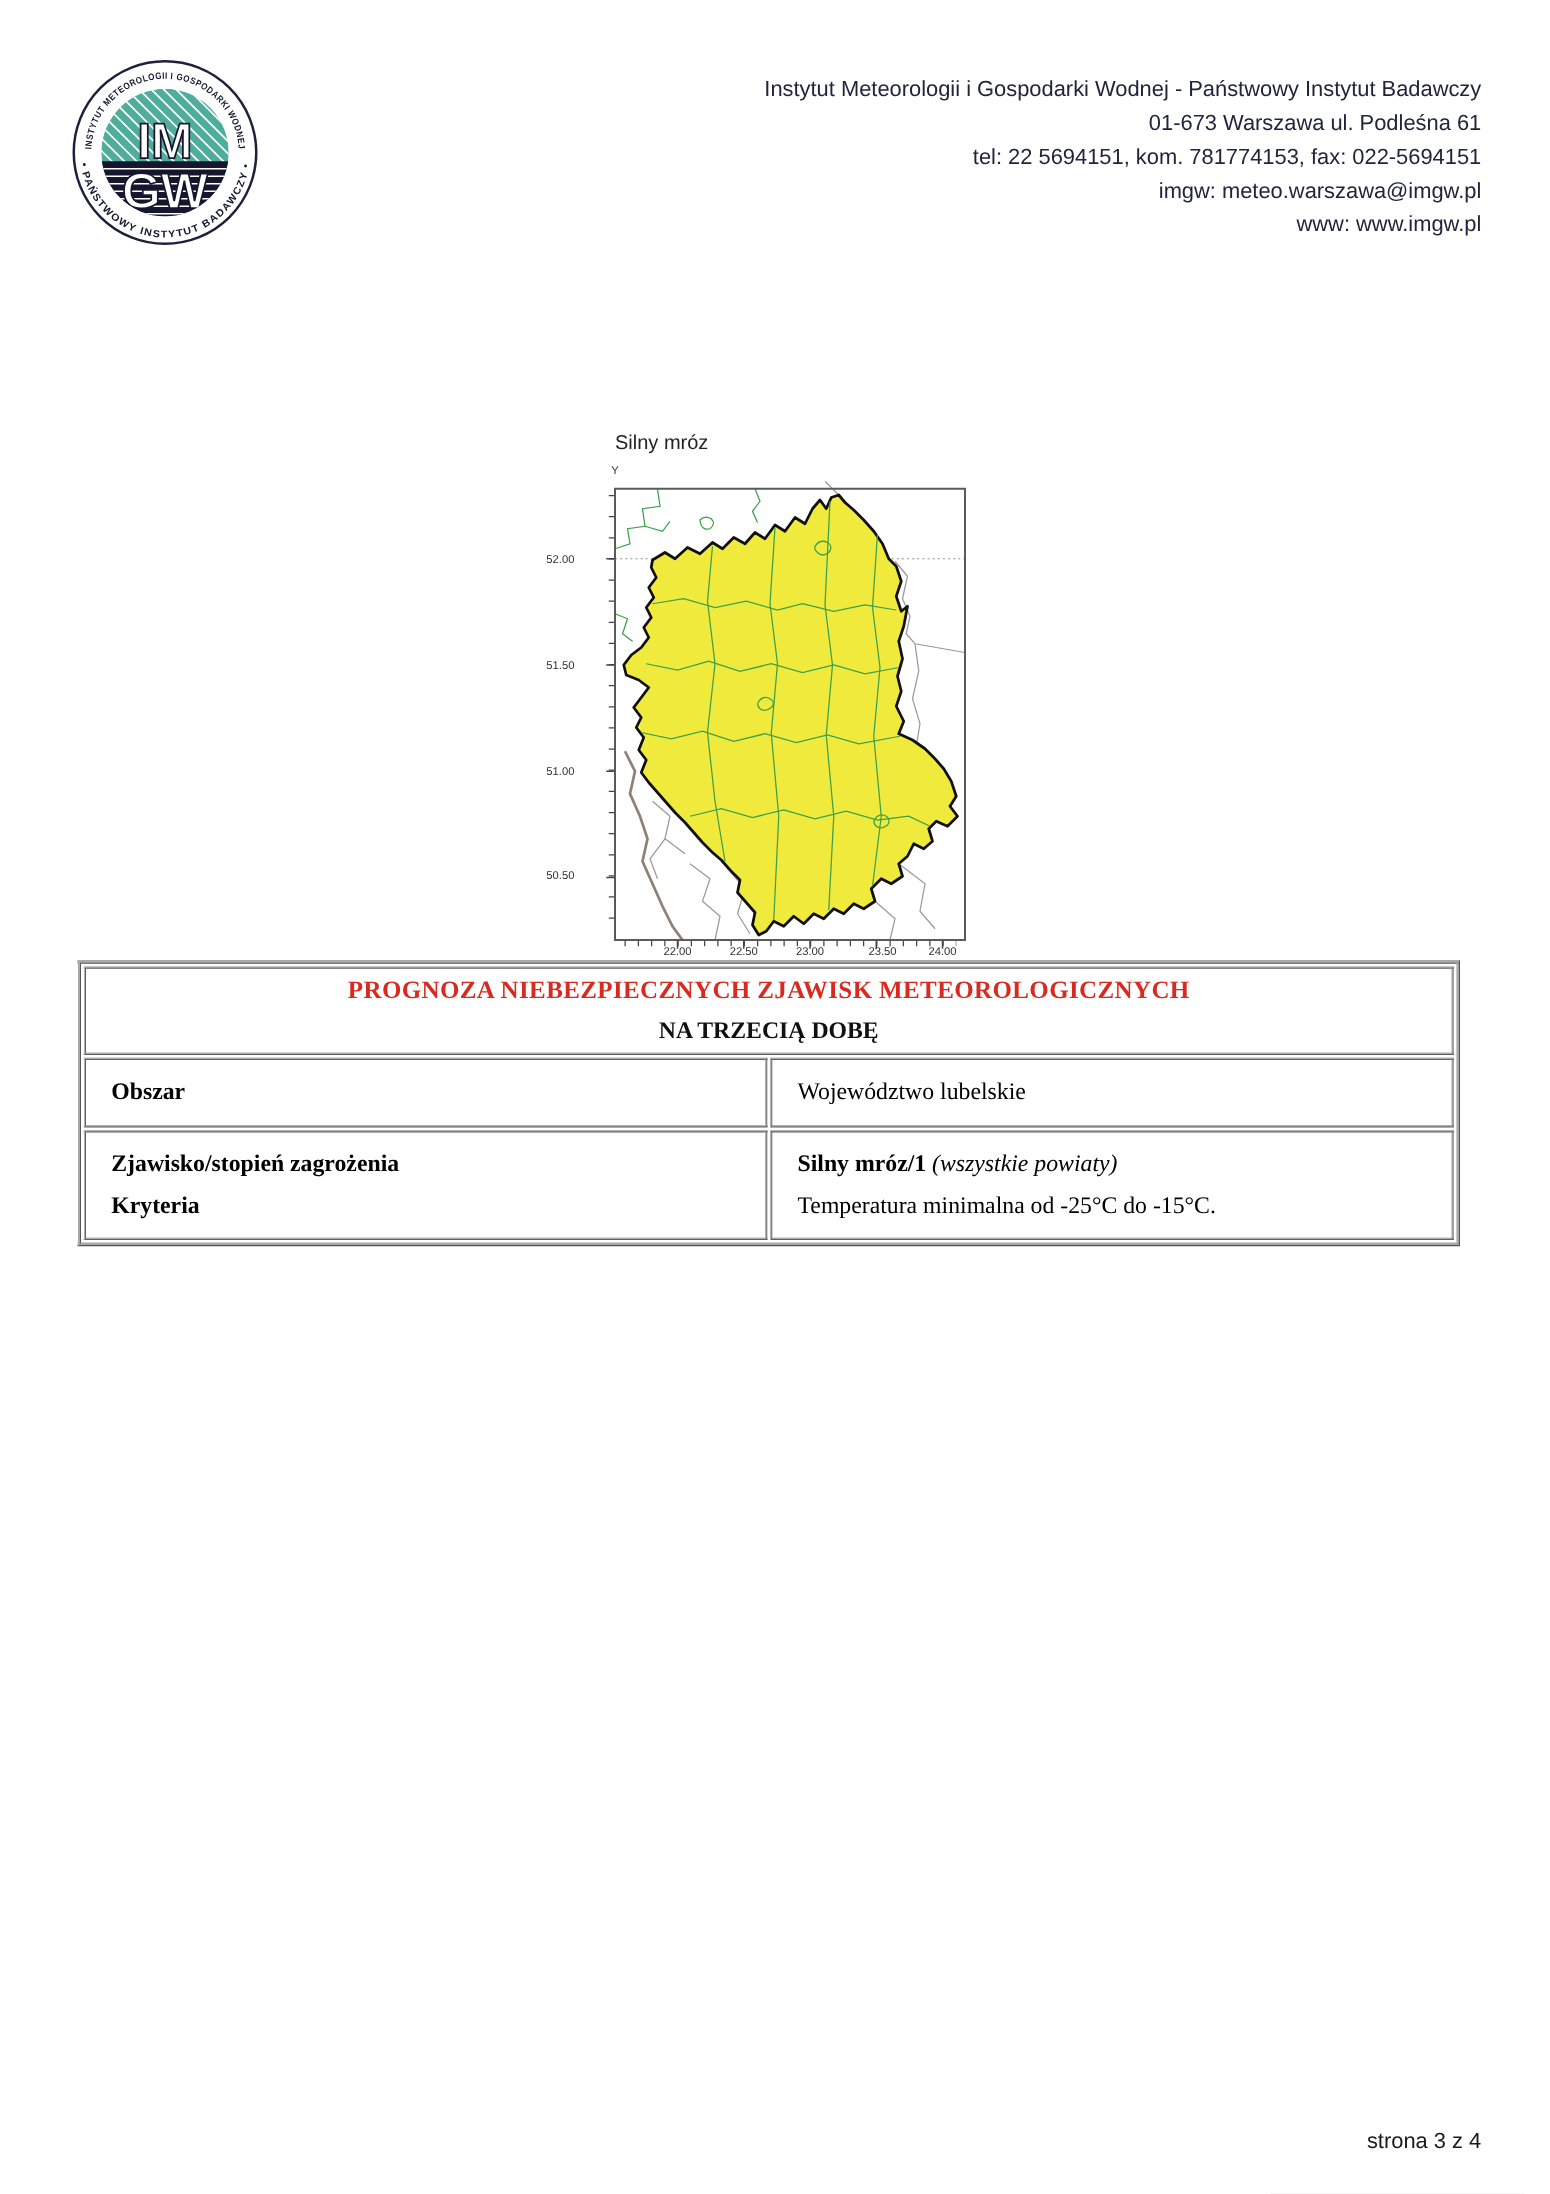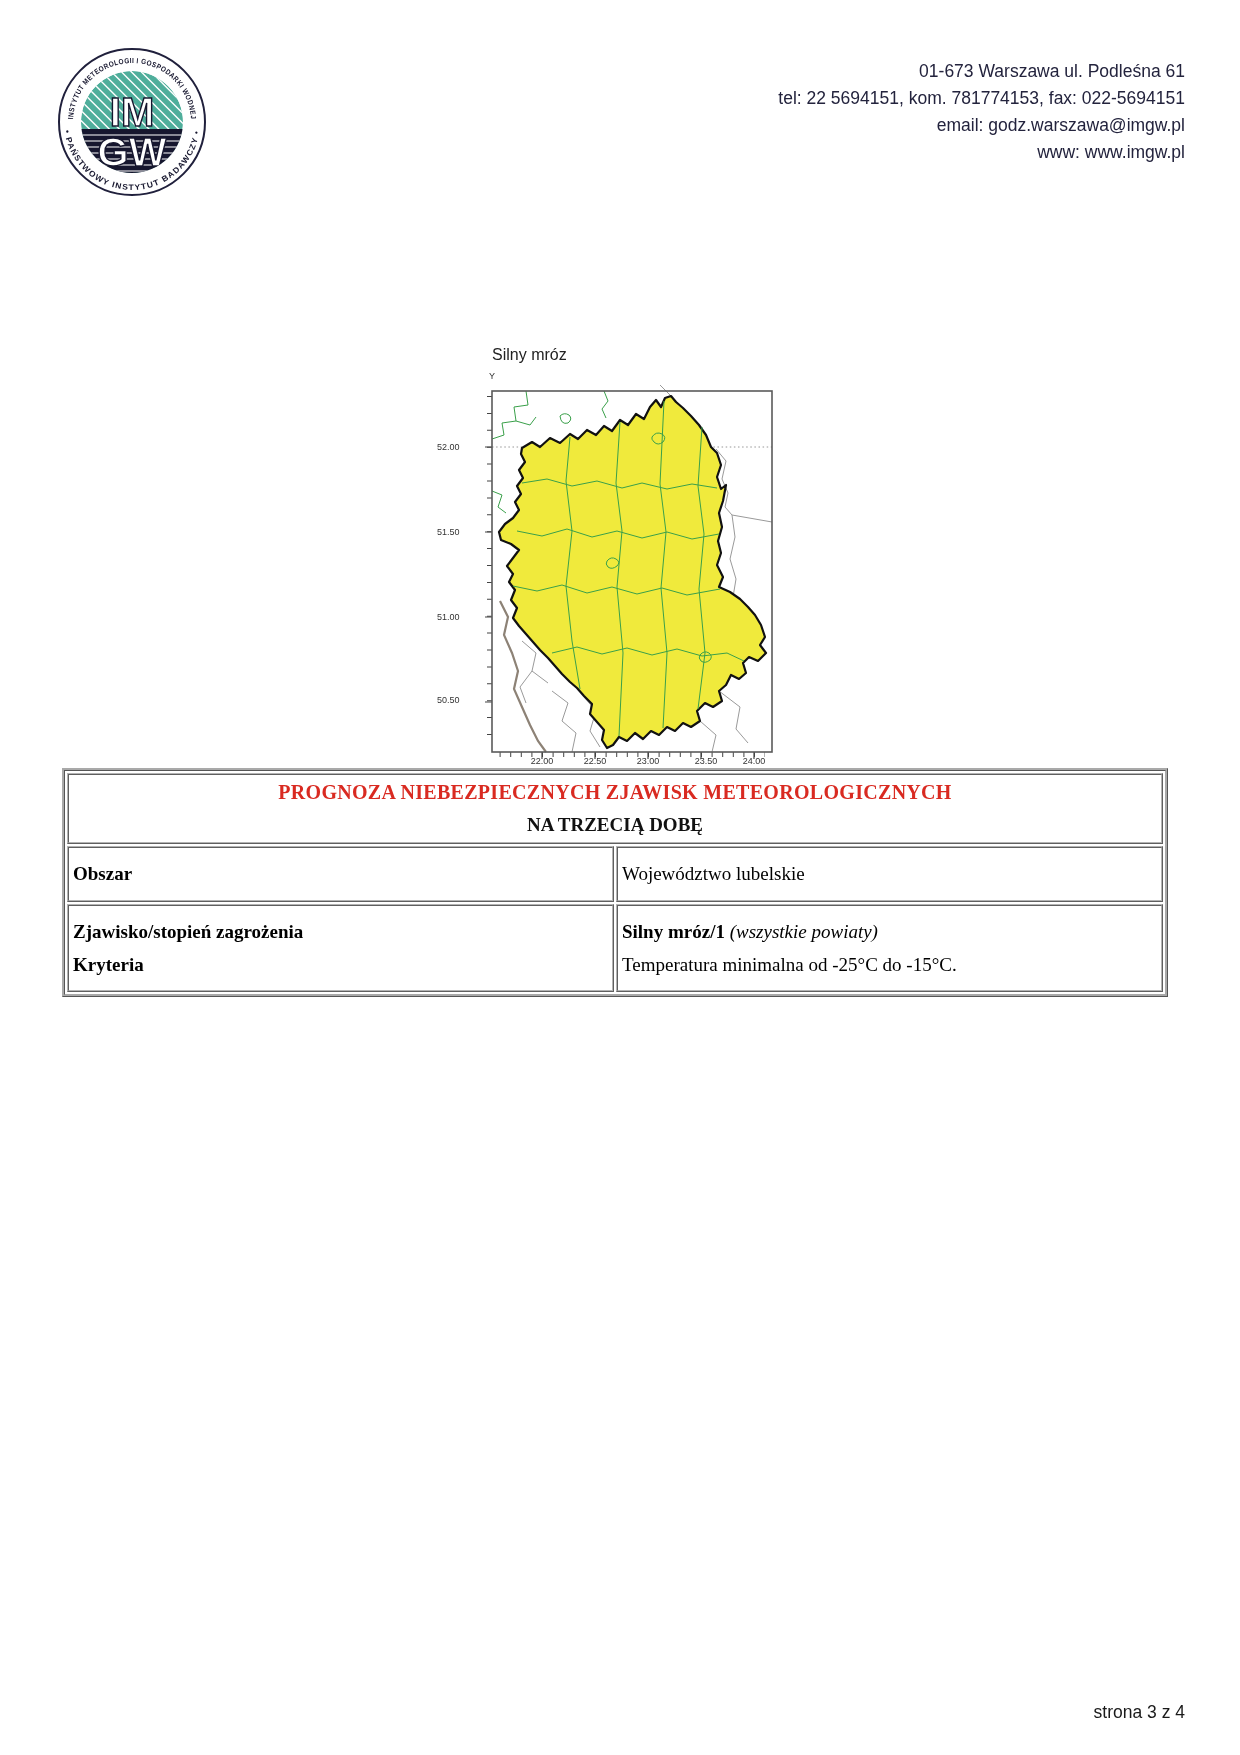--- a/index.html
+++ b/index.html
@@ -29,21 +29,21 @@
   .xlab{width:44px;text-align:center;top:756px;}
   .yaxis-name{position:absolute;left:489px;top:371px;font-size:9px;color:#333;}
   
   .doc-table{
     position:absolute;left:62px;top:768px;width:1106px;
     border-collapse:separate;border-spacing:2px;
     border:3px ridge #a9a9a9;background:#fff;
     font-family:"Liberation Serif",serif;font-size:19px;color:#000;
     table-layout:fixed;
   }
-  .doc-table td{border:2px ridge #b3b3b3;padding:6px 4px;vertical-align:middle;background:#fff;}
+  .doc-table td{border:2px ridge #b3b3b3;padding:6px 20px;vertical-align:middle;background:#fff;}
   .t-head{text-align:center;padding:10px 8px 12px 8px;}
   .t-title1{font-weight:bold;font-size:20px;letter-spacing:.3px;}
   .t-title2{font-weight:bold;font-size:19px;margin-top:10px;color:#111;}
   .lbl{font-weight:bold;width:286px;}
   .lbl .l2{margin-top:11px;}
   .val .line{line-height:24px;}
   .val .line + .line{margin-top:9px;}
   .row-tall td{height:72px;}
   .row-short td{height:40px;}
   .it{font-style:italic;}
@@ -101,23 +101,24 @@
     </g>
     <text font-family="Liberation Sans, sans-serif" font-size="7.4" font-weight="bold" fill="#16162e" letter-spacing="0.5">
       <textPath href="#arcTop" startOffset="50%" text-anchor="middle" textLength="180" lengthAdjust="spacingAndGlyphs">INSTYTUT METEOROLOGII I GOSPODARKI WODNEJ</textPath>
     </text>
     <text font-family="Liberation Sans, sans-serif" font-size="8" font-weight="bold" fill="#16162e" letter-spacing="1">
       <textPath href="#arcBot" startOffset="50%" text-anchor="middle" textLength="196" lengthAdjust="spacingAndGlyphs">• PAŃSTWOWY INSTYTUT BADAWCZY •</textPath>
     </text>
   </svg>
 
   <div class="hdr">
+    <div>Instytut Meteorologii i Gospodarki Wodnej - Państwowy Instytut Badawczy</div>
     <div>01-673 Warszawa ul. Podleśna 61</div>
     <div>tel: 22 5694151, kom. 781774153, fax: 022-5694151</div>
-    <div>email: godz.warszawa@imgw.pl</div>
+    <div>imgw: meteo.warszawa@imgw.pl</div>
     <div>www: www.imgw.pl</div>
   </div>
 
   <div class="map-title">Silny mróz</div>
   <span class="yaxis-name">Y</span>
 
   <svg class="map-svg" viewBox="-10 -6 300 380">
 
     <line x1="0" y1="56" x2="280" y2="56" stroke="#8a8a8a" stroke-width="0.9" stroke-dasharray="1.5 2.6"></line>
 

